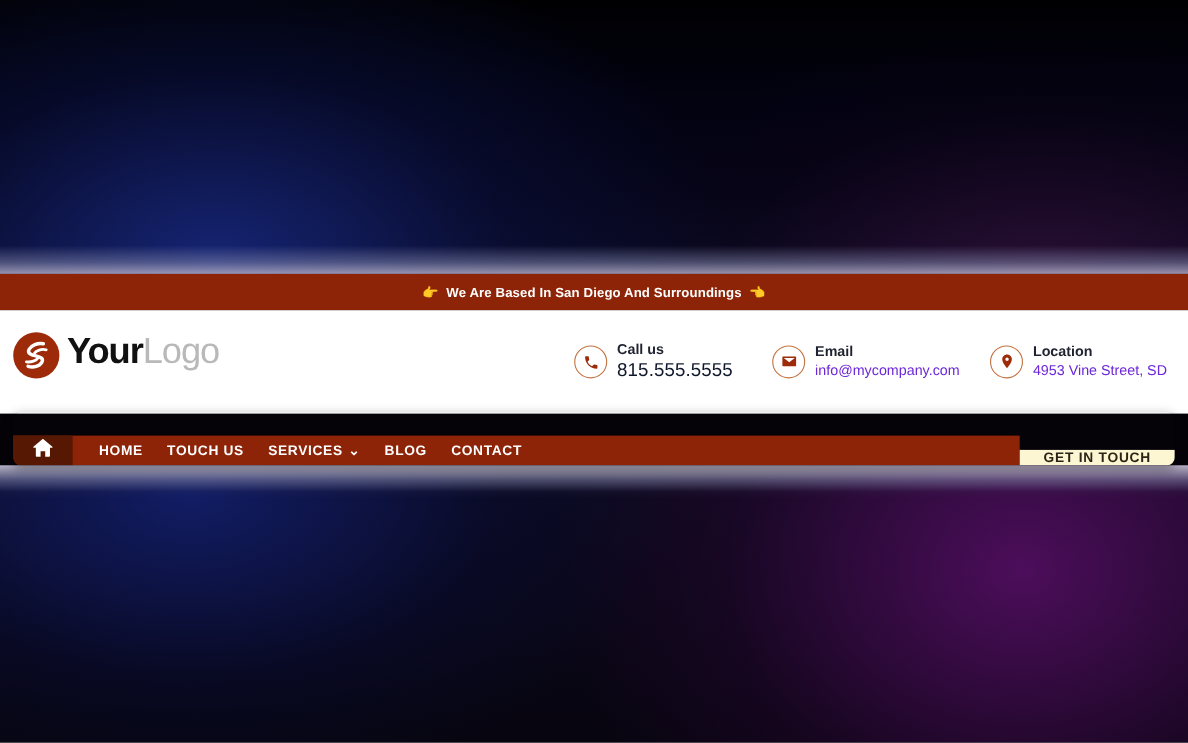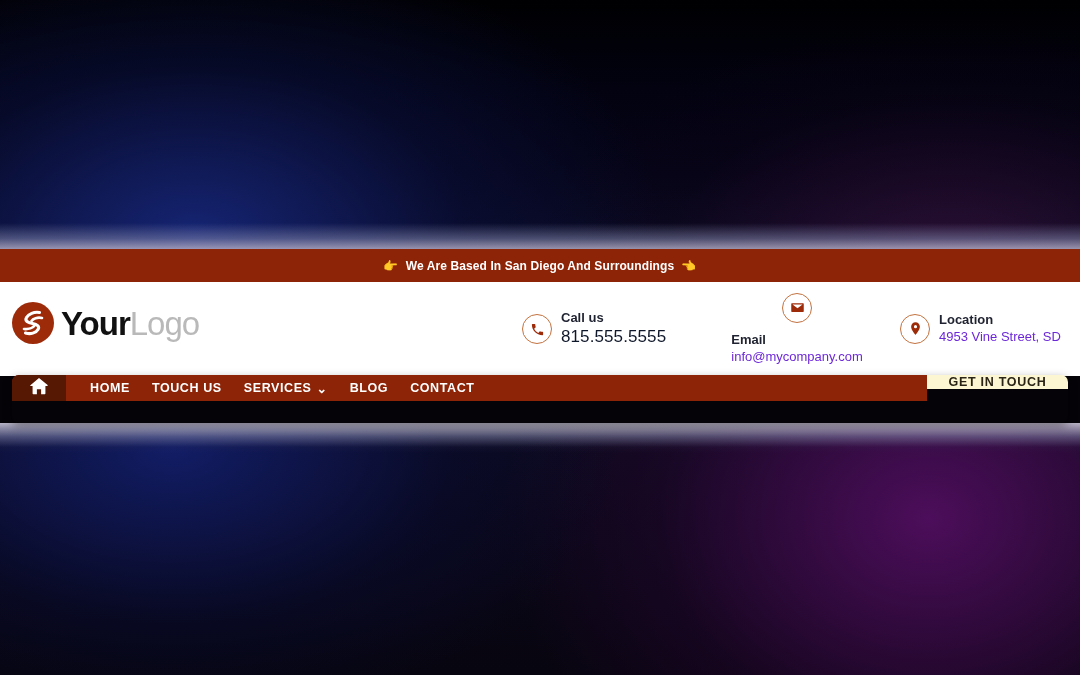--- a/index.html
+++ b/index.html
@@ -61,41 +61,41 @@
   }
   .header-inner {
     position:relative;
     width:1080px; height:94px;
     display:flex; align-items:center;
   }
 
   
   .logo {
     position:absolute; left:12px; top:20px;
-    display:flex; align-items:center; gap:7px;
+    display:flex; align-items:flex-start; gap:7px;
   }
   .logo-mark {
     width:42px; height:42px; border-radius:50%;
     background:#9d2b0a;
     position:relative; flex:0 0 auto;
     overflow:hidden;
   }
   .logo-mark svg { position:absolute; left:0; top:0; }
   .logo-text { font-size:33px; font-weight:700; letter-spacing:-1px; line-height:1; }
   .logo-your { color:#111111; }
   .logo-logo { color:#b9b9b9; font-weight:400; }
 
   
   .contacts {
     position:absolute; left:522px; top:0; height:94px;
     display:flex; align-items:center; gap:8px;
   }
   .contact-item { display:flex; align-items:center; gap:9px; }
   .contact-item.ci-phone { width:172px; }
-  .contact-item.ci-email { width:190px;flex-direction:column; }
+  .contact-item.ci-email { width:190px; }
   .contact-item.ci-loc   { width:180px; }
 
   .c-icon {
     width:30px; height:30px; border-radius:50%;
     border:1.4px solid #c3723f;
     display:flex; align-items:center; justify-content:center;
     flex:0 0 auto;
     color:#9d2b0a;
   }
   .c-body { display:flex; flex-direction:column; }
@@ -103,21 +103,21 @@
     font-size:13px; font-weight:700; color:#1f2230; line-height:1.25;
   }
   .c-value { font-size:13px; color:#6d28d9; line-height:1.35; }
   .c-value.big { font-size:17px; color:#0f172a; line-height:1.3; letter-spacing:0.1px; }
 
   
   .navbar {
     position:absolute; left:12px; top:375px;
     width:1056px; height:48px;
     border-radius:7px;
-    display:flex; align-items:flex-start;
+    display:flex; align-items:flex-end;
     overflow:hidden;
     box-shadow:0 3px 10px rgba(0,0,0,0.35);
   }
   .nav-main {
     flex:0 0 915px;
     background:#8d2307;
     display:flex; align-items:stretch;
   }
   .nav-home {
     width:54px;

